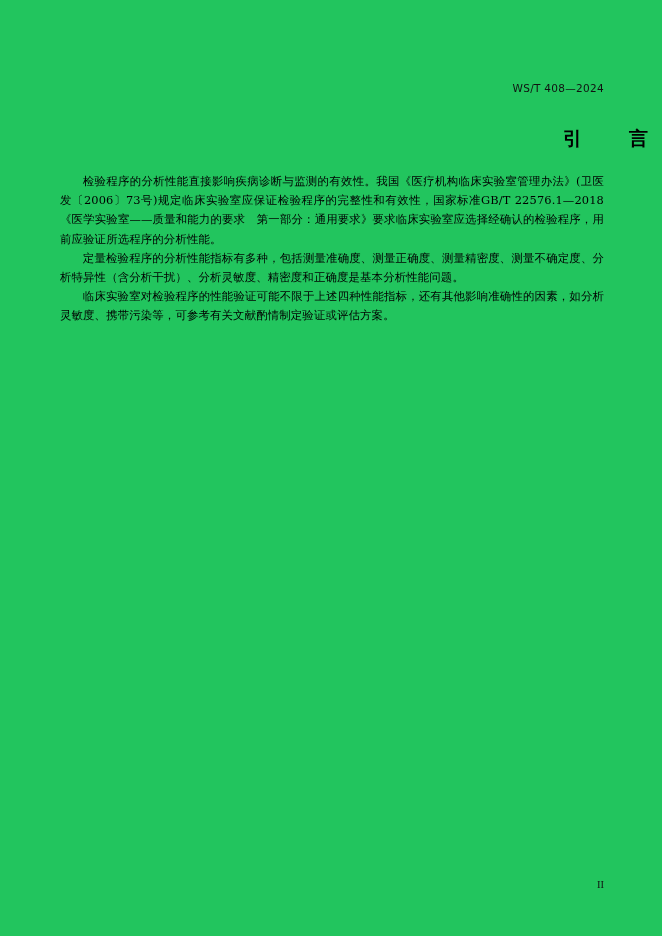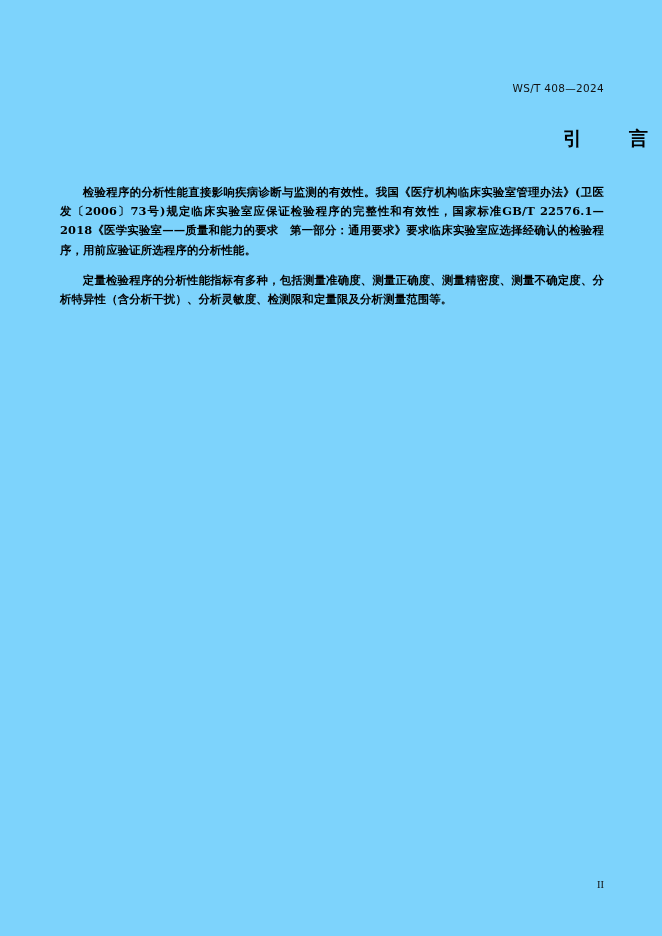--- a/index.html
+++ b/index.html
@@ -4,21 +4,21 @@
 <style>
   html, body {
     margin: 0;
     padding: 0;
     background: #ffffff;
   }
   .page {
     position: relative;
     width: 662px;
     height: 936px;
-    background: #7dd3fc;
+    background: #22c55e;
     font-family: "DejaVu Serif", "Liberation Serif", serif;
     color: #000000;
     overflow: hidden;
   }
   .header-code {
     position: absolute;
     top: 82px;
     right: 58px;
     font-size: 10.5px;
     letter-spacing: 0.3px;
@@ -42,24 +42,23 @@
     position: absolute;
     top: 172px;
     left: 60px;
     width: 544px;
   }
   .para {
     font-size: 11.4px;
     line-height: 19.2px;
     text-align: justify;
     text-justify: inter-ideograph;
-    margin: 11px 0 0 0;
+    margin: 0 0 0 0;
     text-indent: 2em;
     letter-spacing: 0.15px;
-    font-weight: bold;
   }
   .page-number {
     position: absolute;
     bottom: 46px;
     right: 58px;
     font-size: 10.5px;
     font-family: Liberation Serif, serif;
     color: #111;
   }
 </style>
@@ -67,18 +66,19 @@
 <body>
 
 <div class="page">
 
   <div class="header-code">WS/T 408—2024</div>
 
   <div class="doc-title">引　言</div>
 
   <div class="body-block">
     <p class="para">检验程序的分析性能直接影响疾病诊断与监测的有效性。我国《医疗机构临床实验室管理办法》(卫医发〔2006〕73号)规定临床实验室应保证检验程序的完整性和有效性，国家标准GB/T 22576.1—2018《医学实验室——质量和能力的要求　第一部分：通用要求》要求临床实验室应选择经确认的检验程序，用前应验证所选程序的分析性能。</p>
-    <p class="para">定量检验程序的分析性能指标有多种，包括测量准确度、测量正确度、测量精密度、测量不确定度、分析特异性（含分析干扰）、分析灵敏度、检测限和定量限及分析测量范围等。</p>
+    <p class="para">定量检验程序的分析性能指标有多种，包括测量准确度、测量正确度、测量精密度、测量不确定度、分析特异性（含分析干扰）、分析灵敏度、精密度和正确度是基本分析性能问题。</p>
+    <p class="para">临床实验室对检验程序的性能验证可能不限于上述四种性能指标，还有其他影响准确性的因素，如分析灵敏度、携带污染等，可参考有关文献酌情制定验证或评估方案。</p>
   </div>
 
   <div class="page-number">II</div>
 
 </div>
 
 </body></html>

